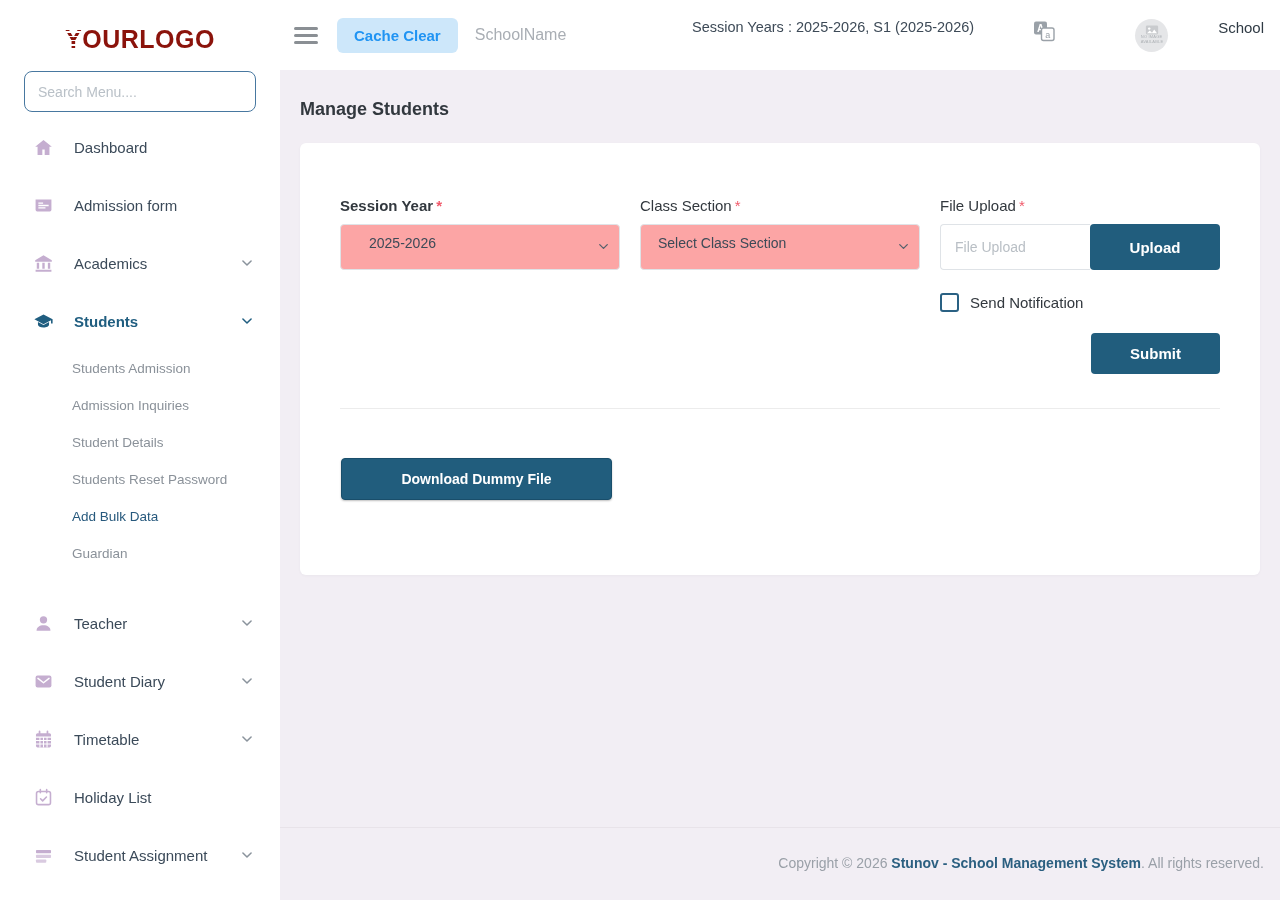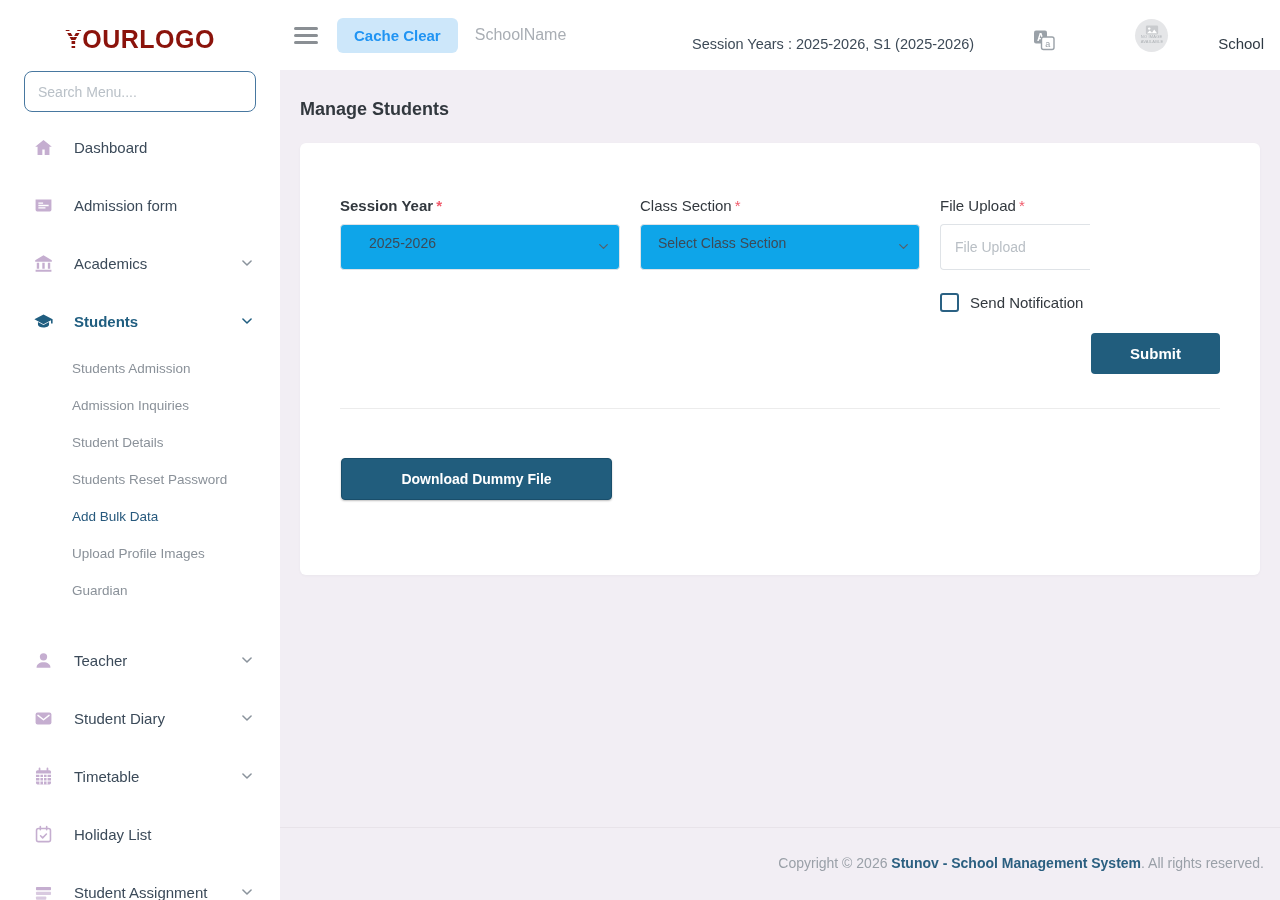--- a/index.html
+++ b/index.html
@@ -36,21 +36,21 @@
 
   
   .header { position:absolute; left:280px; top:0; width:1000px; height:70px;
     background:#fff; display:flex; align-items:center; padding:0 16px 0 10px; }
   .hamburger { width:24px; cursor:pointer; margin-left:4px; }
   .hamburger div { height:3px; background:#8a8f94; border-radius:2px; margin:4px 0; }
   .cache-btn { margin-left:19px; background:#cde7fa; color:#2094f3; font-weight:bold;
     font-size:15px; padding:9px 17px; border-radius:6px; border:none; cursor:pointer;
     font-family:inherit; }
   .school-name { margin-left:17px; color:#a9aeb4; font-size:16px; }
-  .header-right { margin-left:auto; display:flex; align-items:flex-end;gap:33px; }
+  .header-right { margin-left:auto; display:flex; align-items:flex-start;gap:33px; }
   .session-years { color:#3d4a57; font-size:14.5px; }
   .translate { width:24px; height:24px; margin-left:25px; cursor:pointer; }
   .avatar { width:33px; height:33px; border-radius:50%; background:#e5e6e8; margin-left:46px;
     display:flex; flex-direction:column; align-items:center; justify-content:center;
     cursor:pointer; overflow:hidden; }
   .avatar .ph-txt { font-size:4px; color:#aeb2b6; letter-spacing:.2px; text-align:center;
     line-height:1.2; width:22px; }
   .user-label { margin-left:17px; color:#2f3a44; font-size:15px; cursor:pointer; }
 
   
@@ -58,21 +58,21 @@
     background:#f2eef4; }
   .page-title { position:absolute; left:20px; top:29px; font-size:18px; font-weight:bold;
     color:#32383e; }
   .card { position:absolute; left:20px; top:73px; width:960px; height:432px;
     background:#fff; border-radius:6px; box-shadow:0 1px 3px rgba(60,40,70,.04); }
 
   .field-label { position:absolute; top:54px; font-size:15px; color:#32383e; }
   .req { color:#f0596a; margin-left:3px; }
   .sel-wrap { position:absolute; top:81px; width:280px; height:46px; }
   .sel-wrap select { width:100%; height:100%; border:1px solid #dfe3e7; border-radius:4px;
-    background:#0ea5e9; font-size:14px; color:#3d4a57; padding:0 30px 8px 17px;
+    background:#fca5a5; font-size:14px; color:#3d4a57; padding:0 30px 8px 17px;
     appearance:none; -webkit-appearance:none; outline:none; font-family:inherit; cursor:pointer; }
   .sel-wrap .sel-chev { position:absolute; right:10px; top:16px; width:13px; height:13px;
     color:#55616c; pointer-events:none; }
   .sel-wrap .sel-chev svg { width:13px; height:13px; display:block; }
   .sel-pad select { padding-left:28px; }
 
   .upload-group { position:absolute; left:640px; top:81px; width:280px; height:46px;
     display:flex; }
   .upload-group input { width:150px; height:46px; border:1px solid #dfe3e7;
     border-right:none; border-radius:4px 0 0 4px; padding:0 14px; font-size:14px;
@@ -163,21 +163,20 @@
           </svg>
       </span>
     </div>
 
     <div class="submenu">
       <div class="submenu-item">Students Admission</div>
       <div class="submenu-item">Admission Inquiries</div>
       <div class="submenu-item">Student Details</div>
       <div class="submenu-item">Students Reset Password</div>
       <div class="submenu-item active">Add Bulk Data</div>
-      <div class="submenu-item">Upload Profile Images</div>
       <div class="submenu-item">Guardian</div>
     </div>
 
     <div class="nav-item">
       <span class="nicon">
         <svg viewBox="0 0 24 24" fill="currentColor">
             <circle cx="12" cy="7.3" r="4.6"></circle>
             <path d="M3.2 21c0-4.1 3.9-6.7 8.8-6.7s8.8 2.6 8.8 6.7z"></path>
           </svg>
       </span>
@@ -312,20 +311,21 @@
             <path d="M5 8.5l7 7 7-7"></path>
           </svg>
       </span>
     </div>
 
     <div class="field-label" style="left:640px;">
       <span>File Upload</span><span class="req">*</span>
     </div>
     <div class="upload-group">
       <input type="text" placeholder="File Upload" style="">
+      <button class="btn-teal upload-btn">Upload</button>
     </div>
 
     <label class="notify-row">
       <input type="checkbox" style="">
       <span>Send Notification</span>
     </label>
 
     <button class="btn-teal submit-btn">Submit</button>
 
     <div class="divider"></div>

